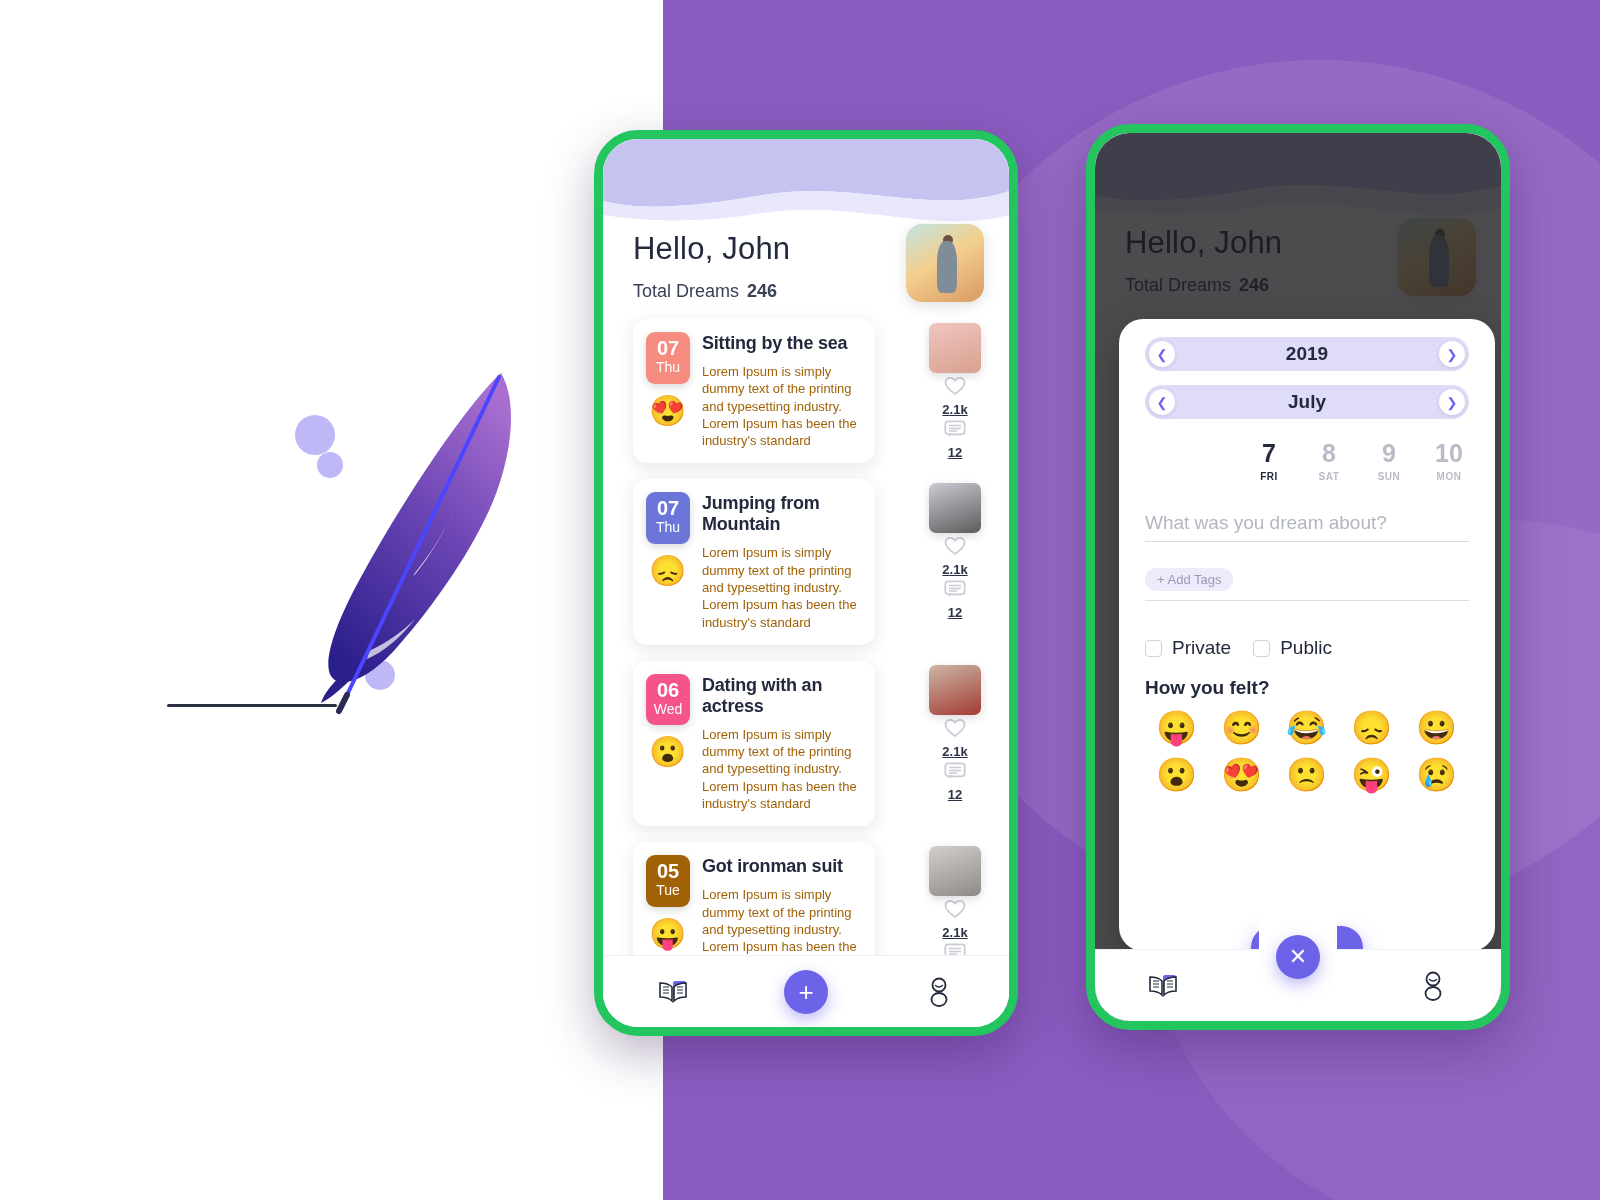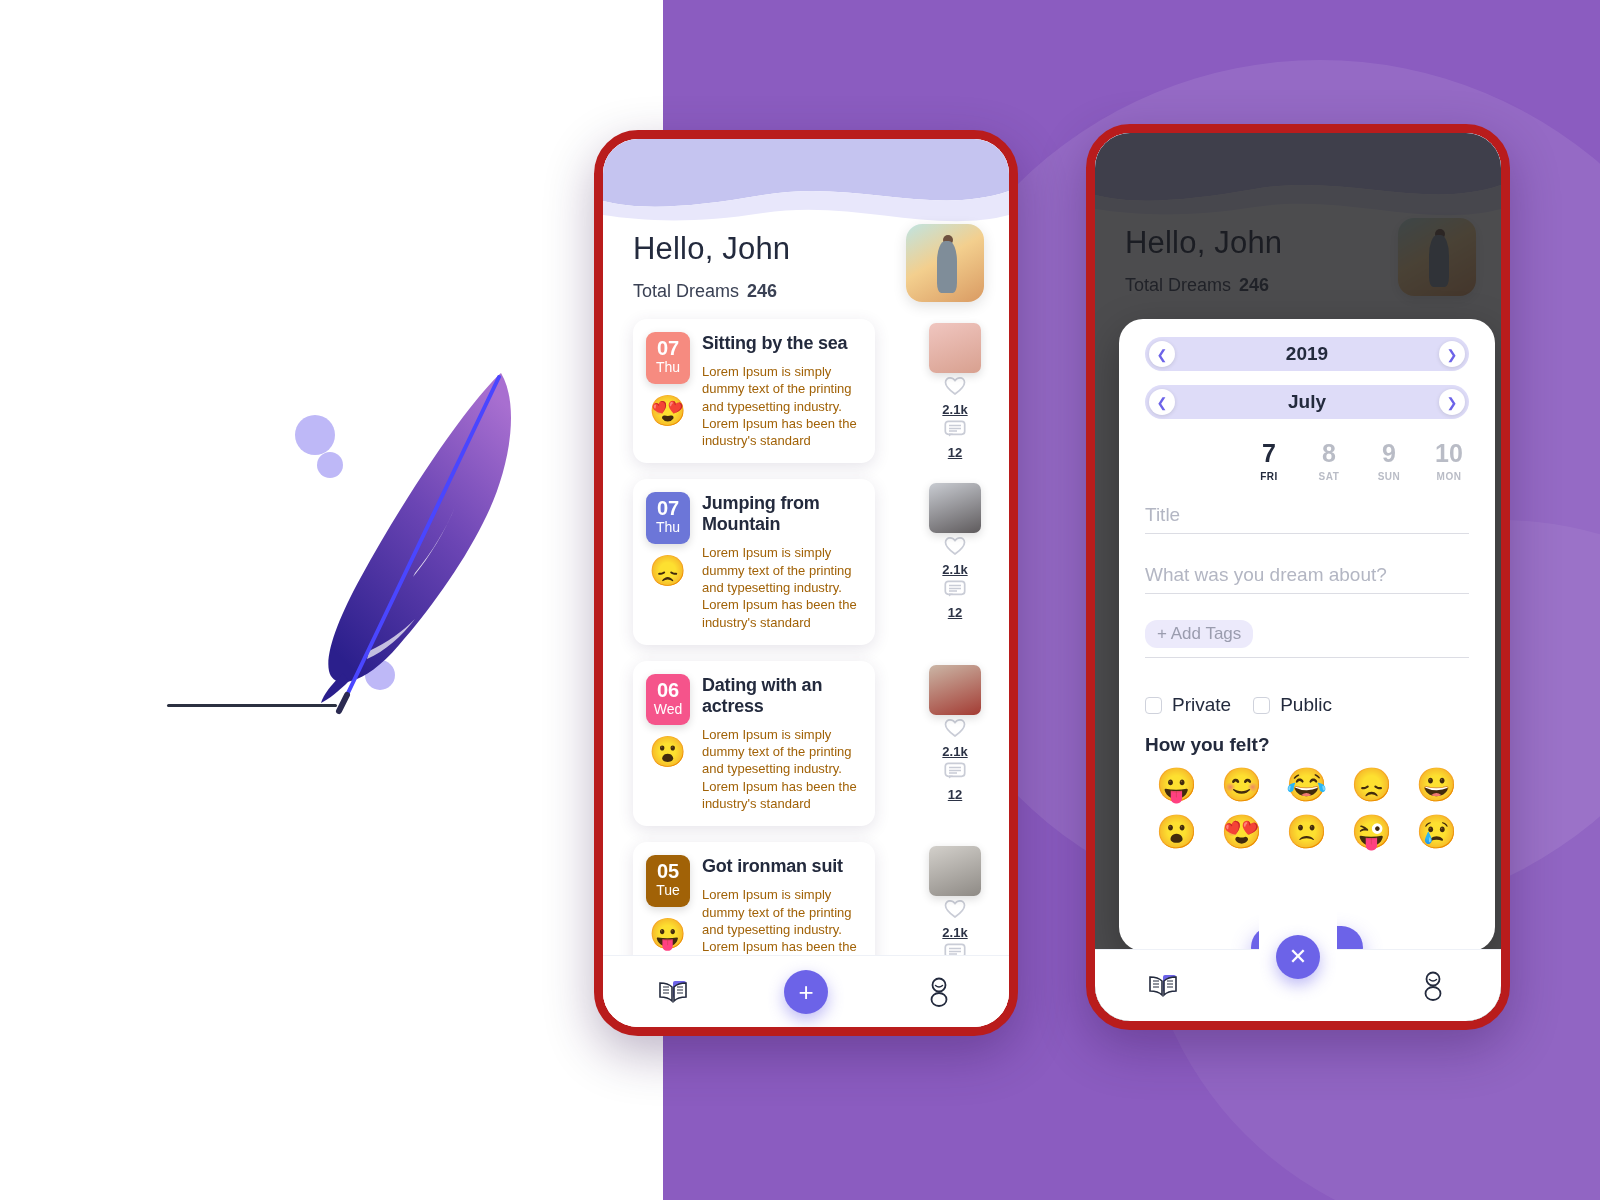--- a/index.html
+++ b/index.html
@@ -42,21 +42,21 @@
   }
   .quill { position: absolute; left: 200px; top: 25px; width: 230px; height: 380px; }
   .dot { position: absolute; border-radius: 50%; background: #BEB8F7; }
   .dot-1 { left: 200px; top: 85px; width: 40px; height: 40px; }
   .dot-2 { left: 222px; top: 122px; width: 26px; height: 26px; }
   .dot-3 { left: 270px; top: 330px; width: 30px; height: 30px; }
 
   
   .phone {
     position: absolute; border-radius: 44px;
-    border: 9px solid #b91c1c;
+    border: 9px solid #22c55e;
     overflow: hidden;
     box-shadow: 0 18px 50px rgba(40,10,70,0.30);
   }
   #phone-home { left: 594px; top: 130px; width: 424px; height: 906px; background: #ffffff; }
   #phone-compose { left: 1086px; top: 124px; width: 424px; height: 906px; background: #ffffff; }
 
   .screen { position: relative; width: 100%; height: 100%; background: #fff; overflow: hidden; }
 
   
   .wave-wrap { position: absolute; left: 0; top: 0; width: 100%; height: 96px; overflow: hidden; }
@@ -149,21 +149,21 @@
   .day .num { font-size: 25px; font-weight: 700; color: #b9bcc6; line-height: 1; }
   .day .dow { font-size: 10px; font-weight: 700; color: #b9bcc6; margin-top: 5px; letter-spacing: .5px; }
   .day.selected .num, .day.selected .dow { color: #232a3d; }
 
   .field { margin-top: 22px; border-bottom: 1.5px solid #dcdde4; padding-bottom: 7px; }
   .field .ph { font-size: 19px; color: #b3b6c3; }
   .field.tall { margin-top: 30px; }
   .tagfield { margin-top: 26px; border-bottom: 1.5px solid #dcdde4; padding-bottom: 9px; }
   .tag-pill {
     display: inline-block; background: #ECEAFB; color: #9a9cae;
-    border-radius: 12px; padding: 4px 12px; font-size: 17px;
+    border-radius: 12px; padding: 4px 12px; font-size: 13px;
   }
 
   .privacy { display: flex; align-items: center; gap: 10px; margin-top: 36px; }
   .cb { width: 17px; height: 17px; border: 1.5px solid #cfd2dc; border-radius: 4px; background: #fff; }
   .privacy .t { font-size: 19px; color: #232a3d; margin-right: 12px; }
 
   .felt { margin-top: 18px; font-size: 19px; font-weight: 700; color: #232a3d; }
   .emoji-grid { margin-top: 12px; display: grid; grid-template-columns: repeat(5,1fr); row-gap: 14px; justify-items: center; }
   .emoji { font-size: 33px; line-height: 1; }
 
@@ -436,23 +436,20 @@
             <div class="day">
               <div class="num">9</div>
               <div class="dow">SUN</div>
             </div>
             <div class="day">
               <div class="num">10</div>
               <div class="dow">MON</div>
             </div>
           </div>
 
-        <div class="field">
-          <div class="ph">Title</div>
-        </div>
 
         <div class="field tall">
           <div class="ph">What was you dream about?</div>
         </div>
 
         <div class="tagfield">
           <span class="tag-pill">+ Add Tags</span>
         </div>
 
         <div class="privacy">

